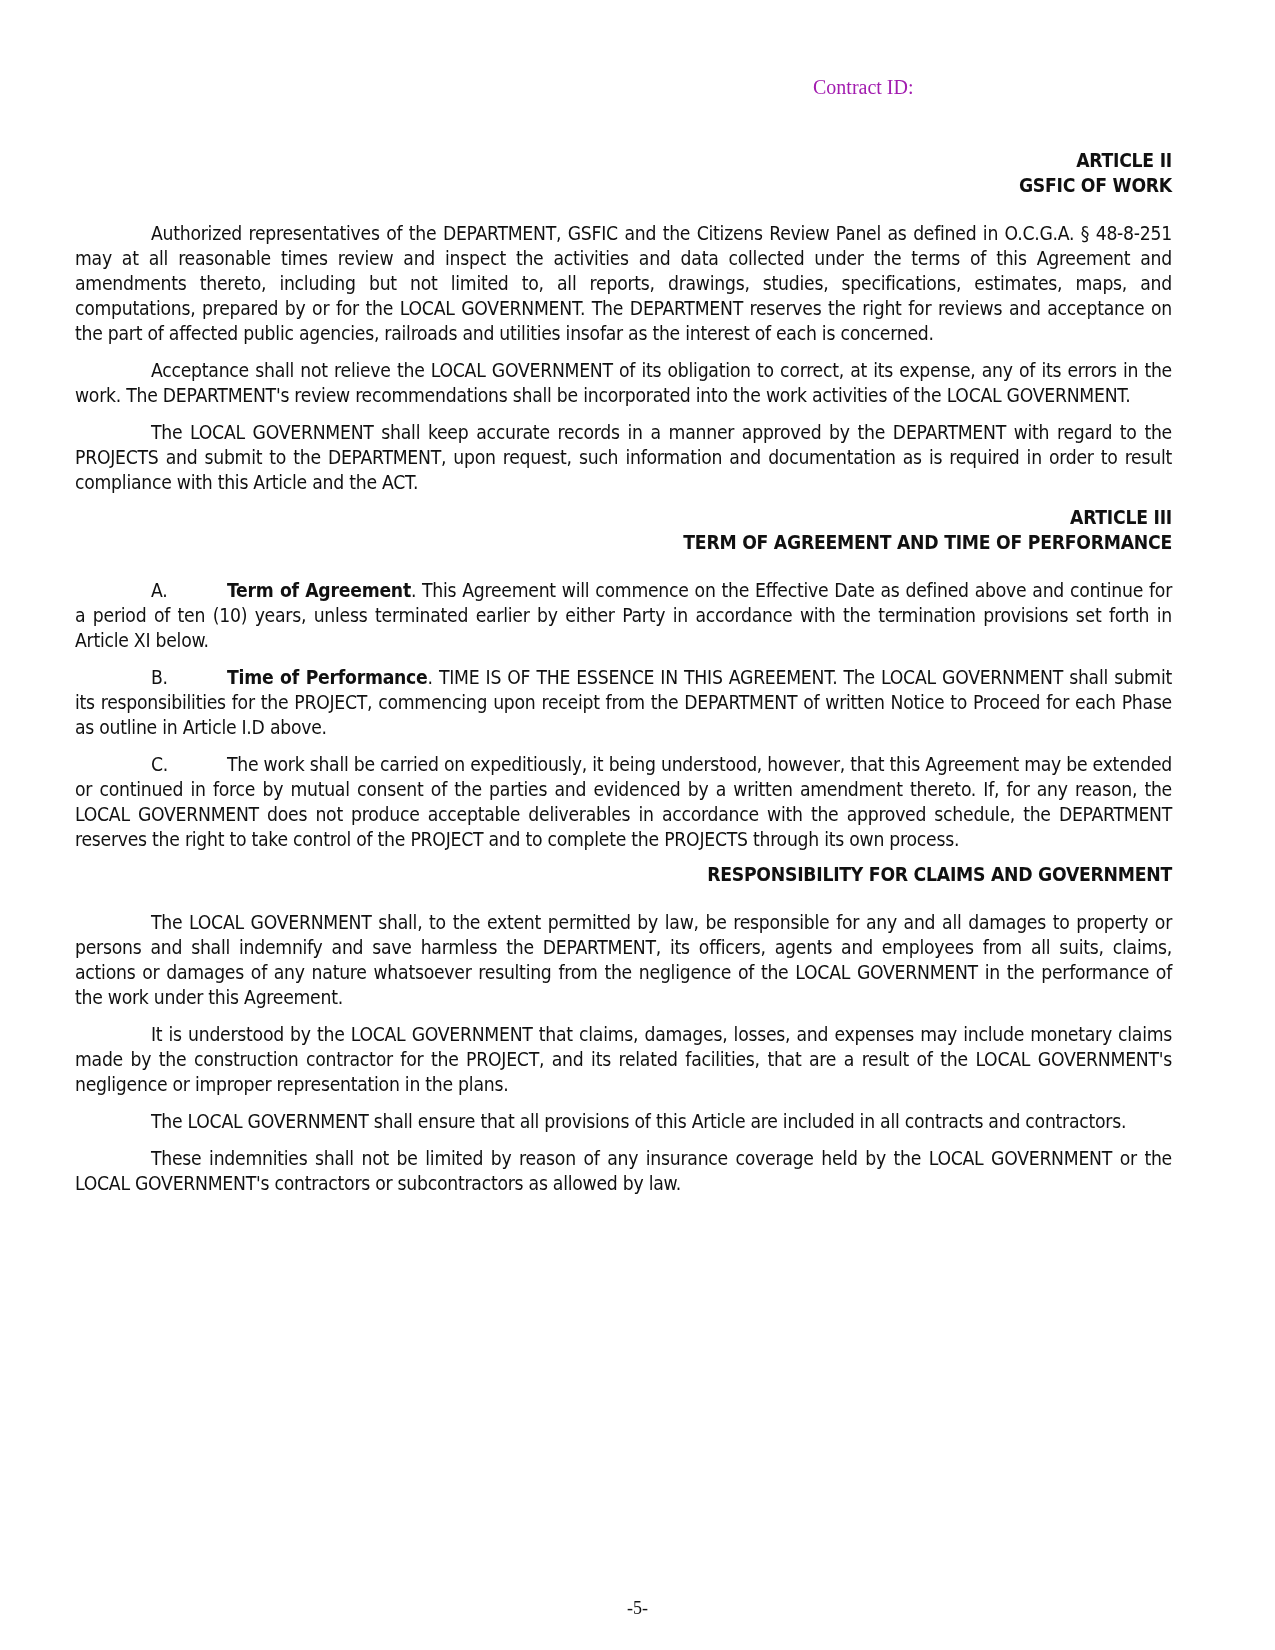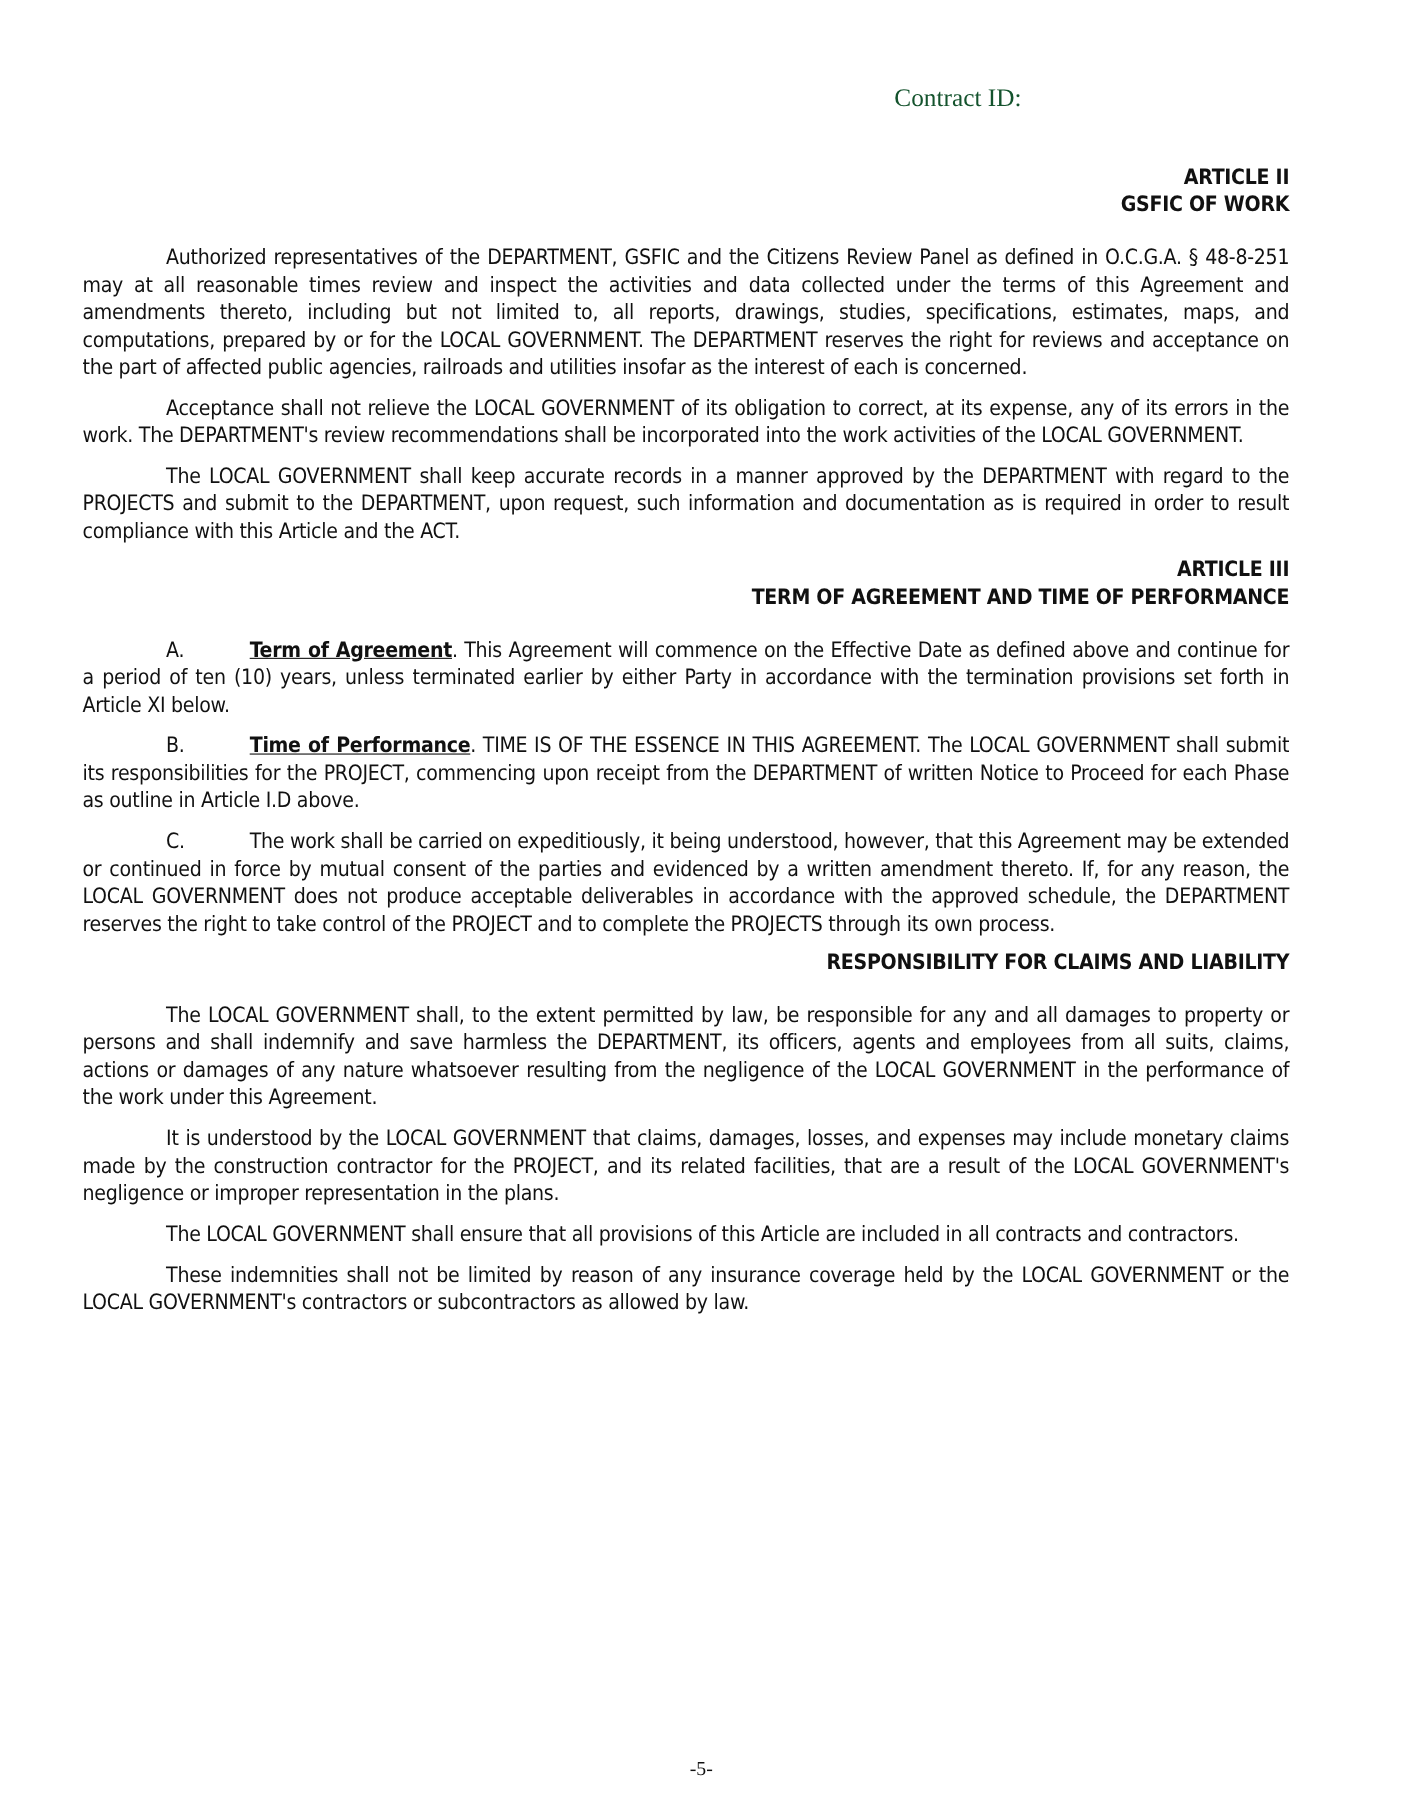--- a/index.html
+++ b/index.html
@@ -1,37 +1,37 @@
 <!DOCTYPE html>
 <html><head>
 <meta charset="utf-8">
 <style>
   html, body { margin: 0; padding: 0; background: #ffffff; }
   body { width: 1275px; height: 1650px; position: relative; overflow: hidden; color: #111; }
   .page { position: absolute; left: 0; top: 0; width: 1275px; height: 1650px; }
   .contract-id {
     position: absolute; left: 813px; top: 76px;
-    font-family: "Liberation Serif", "DejaVu Serif", serif; font-size: 23px; color: #14532d;
+    font-family: "Liberation Serif", "DejaVu Serif", serif; font-size: 20px; color: #a21caf;
   }
   .content {
     position: absolute; left: 75px; top: 148px; width: 1097px;
     font-family: "DejaVu Sans", "Liberation Sans", sans-serif;
     font-size: 19.2px; line-height: 25px; letter-spacing: -0.25px;
     font-stretch: condensed;
   }
   .article-heading {
     text-align: right; font-weight: bold; margin: 0; line-height: 25px;
   }
   .article-heading.spaced { margin-bottom: 23px; }
   p {
     margin: 0 0 12px 0; text-align: justify; text-indent: 76px;
   }
   .lettered .letter { display: inline-block; width: 76px; text-indent: 0; }
   .lettered { text-indent: 76px; }
-  .u { font-weight: bold; text-decoration: underline; }
+  .u { font-weight: bold; }
   .page-number {
     position: absolute; left: 0; width: 1275px; top: 1598px; text-align: center;
     font-family: "Liberation Serif", "DejaVu Serif", serif; font-size: 18px;
   }
 </style>
 </head>
 <body>
 
 <div class="page">
 
@@ -52,21 +52,21 @@
       <div class="article-heading spaced">TERM OF AGREEMENT AND TIME OF PERFORMANCE</div>
 
       <p class="lettered"><span class="letter" style="margin-left:-0px">A.</span><span class="u">Term of Agreement</span><span>.  This Agreement will commence on the Effective Date as defined above and continue for a period of ten (10) years, unless terminated earlier by either Party in accordance with the termination provisions set forth in Article XI below.</span></p>
 
       <p class="lettered"><span class="letter">B.</span><span class="u">Time of Performance</span><span>. TIME IS OF THE ESSENCE IN THIS AGREEMENT.  The LOCAL GOVERNMENT shall submit its responsibilities for the PROJECT, commencing upon receipt from the DEPARTMENT of written Notice to Proceed for each Phase as outline in Article I.D above.</span></p>
 
       <p class="lettered" style="margin-bottom:10px"><span class="letter">C.</span><span>The work shall be carried on expeditiously, it being understood, however, that this Agreement may be extended or continued in force by mutual consent of the parties and evidenced by a written amendment thereto.  If, for any reason, the LOCAL GOVERNMENT does not produce acceptable deliverables in accordance with the approved schedule, the DEPARTMENT reserves the right to take control of the PROJECT and to complete the PROJECTS through its own process.</span></p>
     </section>
 
     <section>
-      <div class="article-heading spaced">RESPONSIBILITY FOR CLAIMS AND LIABILITY</div>
+      <div class="article-heading spaced">RESPONSIBILITY FOR CLAIMS AND GOVERNMENT</div>
       <p>The LOCAL GOVERNMENT shall, to the extent permitted by law, be responsible for any and all damages to property or persons and shall indemnify and save harmless the DEPARTMENT, its officers, agents and employees from all suits, claims, actions or damages of any nature whatsoever resulting from the negligence of the LOCAL GOVERNMENT in the performance of the work under this Agreement.</p>
       <p>It is understood by the LOCAL GOVERNMENT that claims, damages, losses, and expenses may include monetary claims made by the construction contractor for the PROJECT, and its related facilities, that are a result of the LOCAL GOVERNMENT's negligence or improper representation in the plans.</p>
       <p>The LOCAL GOVERNMENT shall ensure that all provisions of this Article are included in all contracts and contractors.</p>
       <p>These indemnities shall not be limited by reason of any insurance coverage held by the LOCAL GOVERNMENT or the LOCAL GOVERNMENT's contractors or subcontractors as allowed by law.</p>
     </section>
   </div>
 
   <div class="page-number">-5-</div>
 </div>
 

